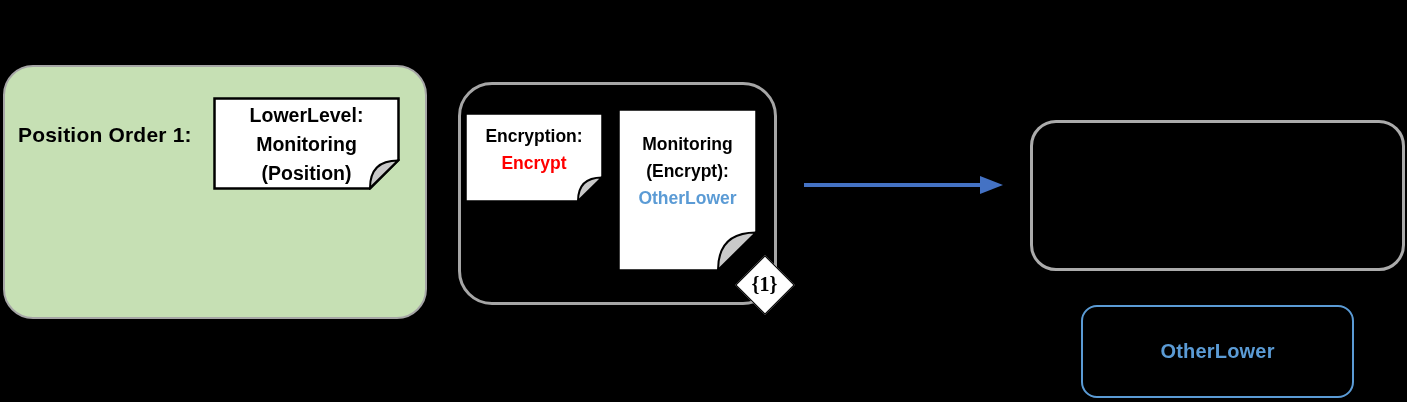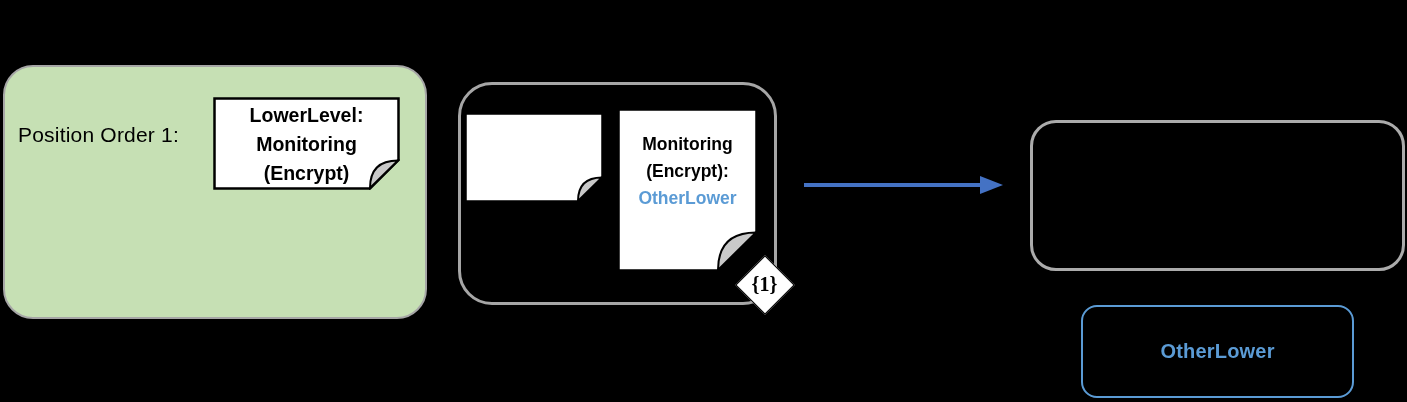--- a/index.html
+++ b/index.html
@@ -13,21 +13,21 @@
   
   .green-box{
     position:absolute;left:3px;top:65px;
     width:420px;height:250px;
     background:#C6E0B4;
     border:2.5px solid #A6A6A6;
     border-radius:30px;
   }
   .green-label{
     position:absolute;left:18px;top:123px;
-    font-size:21px;font-weight:400;color:#000;
+    font-size:21px;font-weight:700;color:#000;
     letter-spacing:0.2px;
   }
   
   .note{position:absolute;border-radius:31px;}
   .note svg{position:absolute;left:0;top:0;display:block;}
   .note .note-text{
     position:absolute;left:0;width:100%;
     text-align:center;font-weight:700;color:#000;
   }
   .note-a{left:213px;top:97px;width:187px;height:93px;}
@@ -92,31 +92,35 @@
   <div class="green-label">Position Order 1:</div>
 
   <div class="note note-a">
     <svg width="187" height="93" viewBox="0 0 187 93">
       <path d="M1.5,1.5 H185.5 V63 L157,91.5 H1.5 Z" fill="#ffffff" stroke="#000000" stroke-width="2.5"></path>
       <path d="M157,91 Q157,63.5 185,63.5 Z" fill="#C9C9C9" stroke="#000000" stroke-width="2"></path>
     </svg>
     <div class="note-text">
       <div>LowerLevel:</div>
       <div>Monitoring</div>
-      <div>(Encrypt)</div>
+      <div>(Position)</div>
     </div>
   </div>
 
   <div class="mid-box"></div>
 
   <div class="note note-b">
     <svg width="140" height="91" viewBox="0 0 140 91">
       <path d="M1.5,1.5 H138.5 V65 L114,89.5 H1.5 Z" fill="#ffffff" stroke="#000000" stroke-width="2.5"></path>
       <path d="M114,89 Q114,65.5 138,65.5 Z" fill="#C9C9C9" stroke="#000000" stroke-width="2"></path>
     </svg>
+    <div class="note-text">
+      <div>Encryption:</div>
+      <div class="txt-red">Encrypt</div>
+    </div>
   </div>
 
   <div class="note note-c">
     <svg width="141" height="164" viewBox="0 0 141 164">
       <path d="M1.5,1.5 H139.5 V124 L101,162.5 H1.5 Z" fill="#ffffff" stroke="#000000" stroke-width="2.5"></path>
       <path d="M101,162 Q101,124.5 139,124.5 Z" fill="#C9C9C9" stroke="#000000" stroke-width="2"></path>
     </svg>
     <div class="note-text">
       <div>Monitoring</div>
       <div>(Encrypt):</div>

